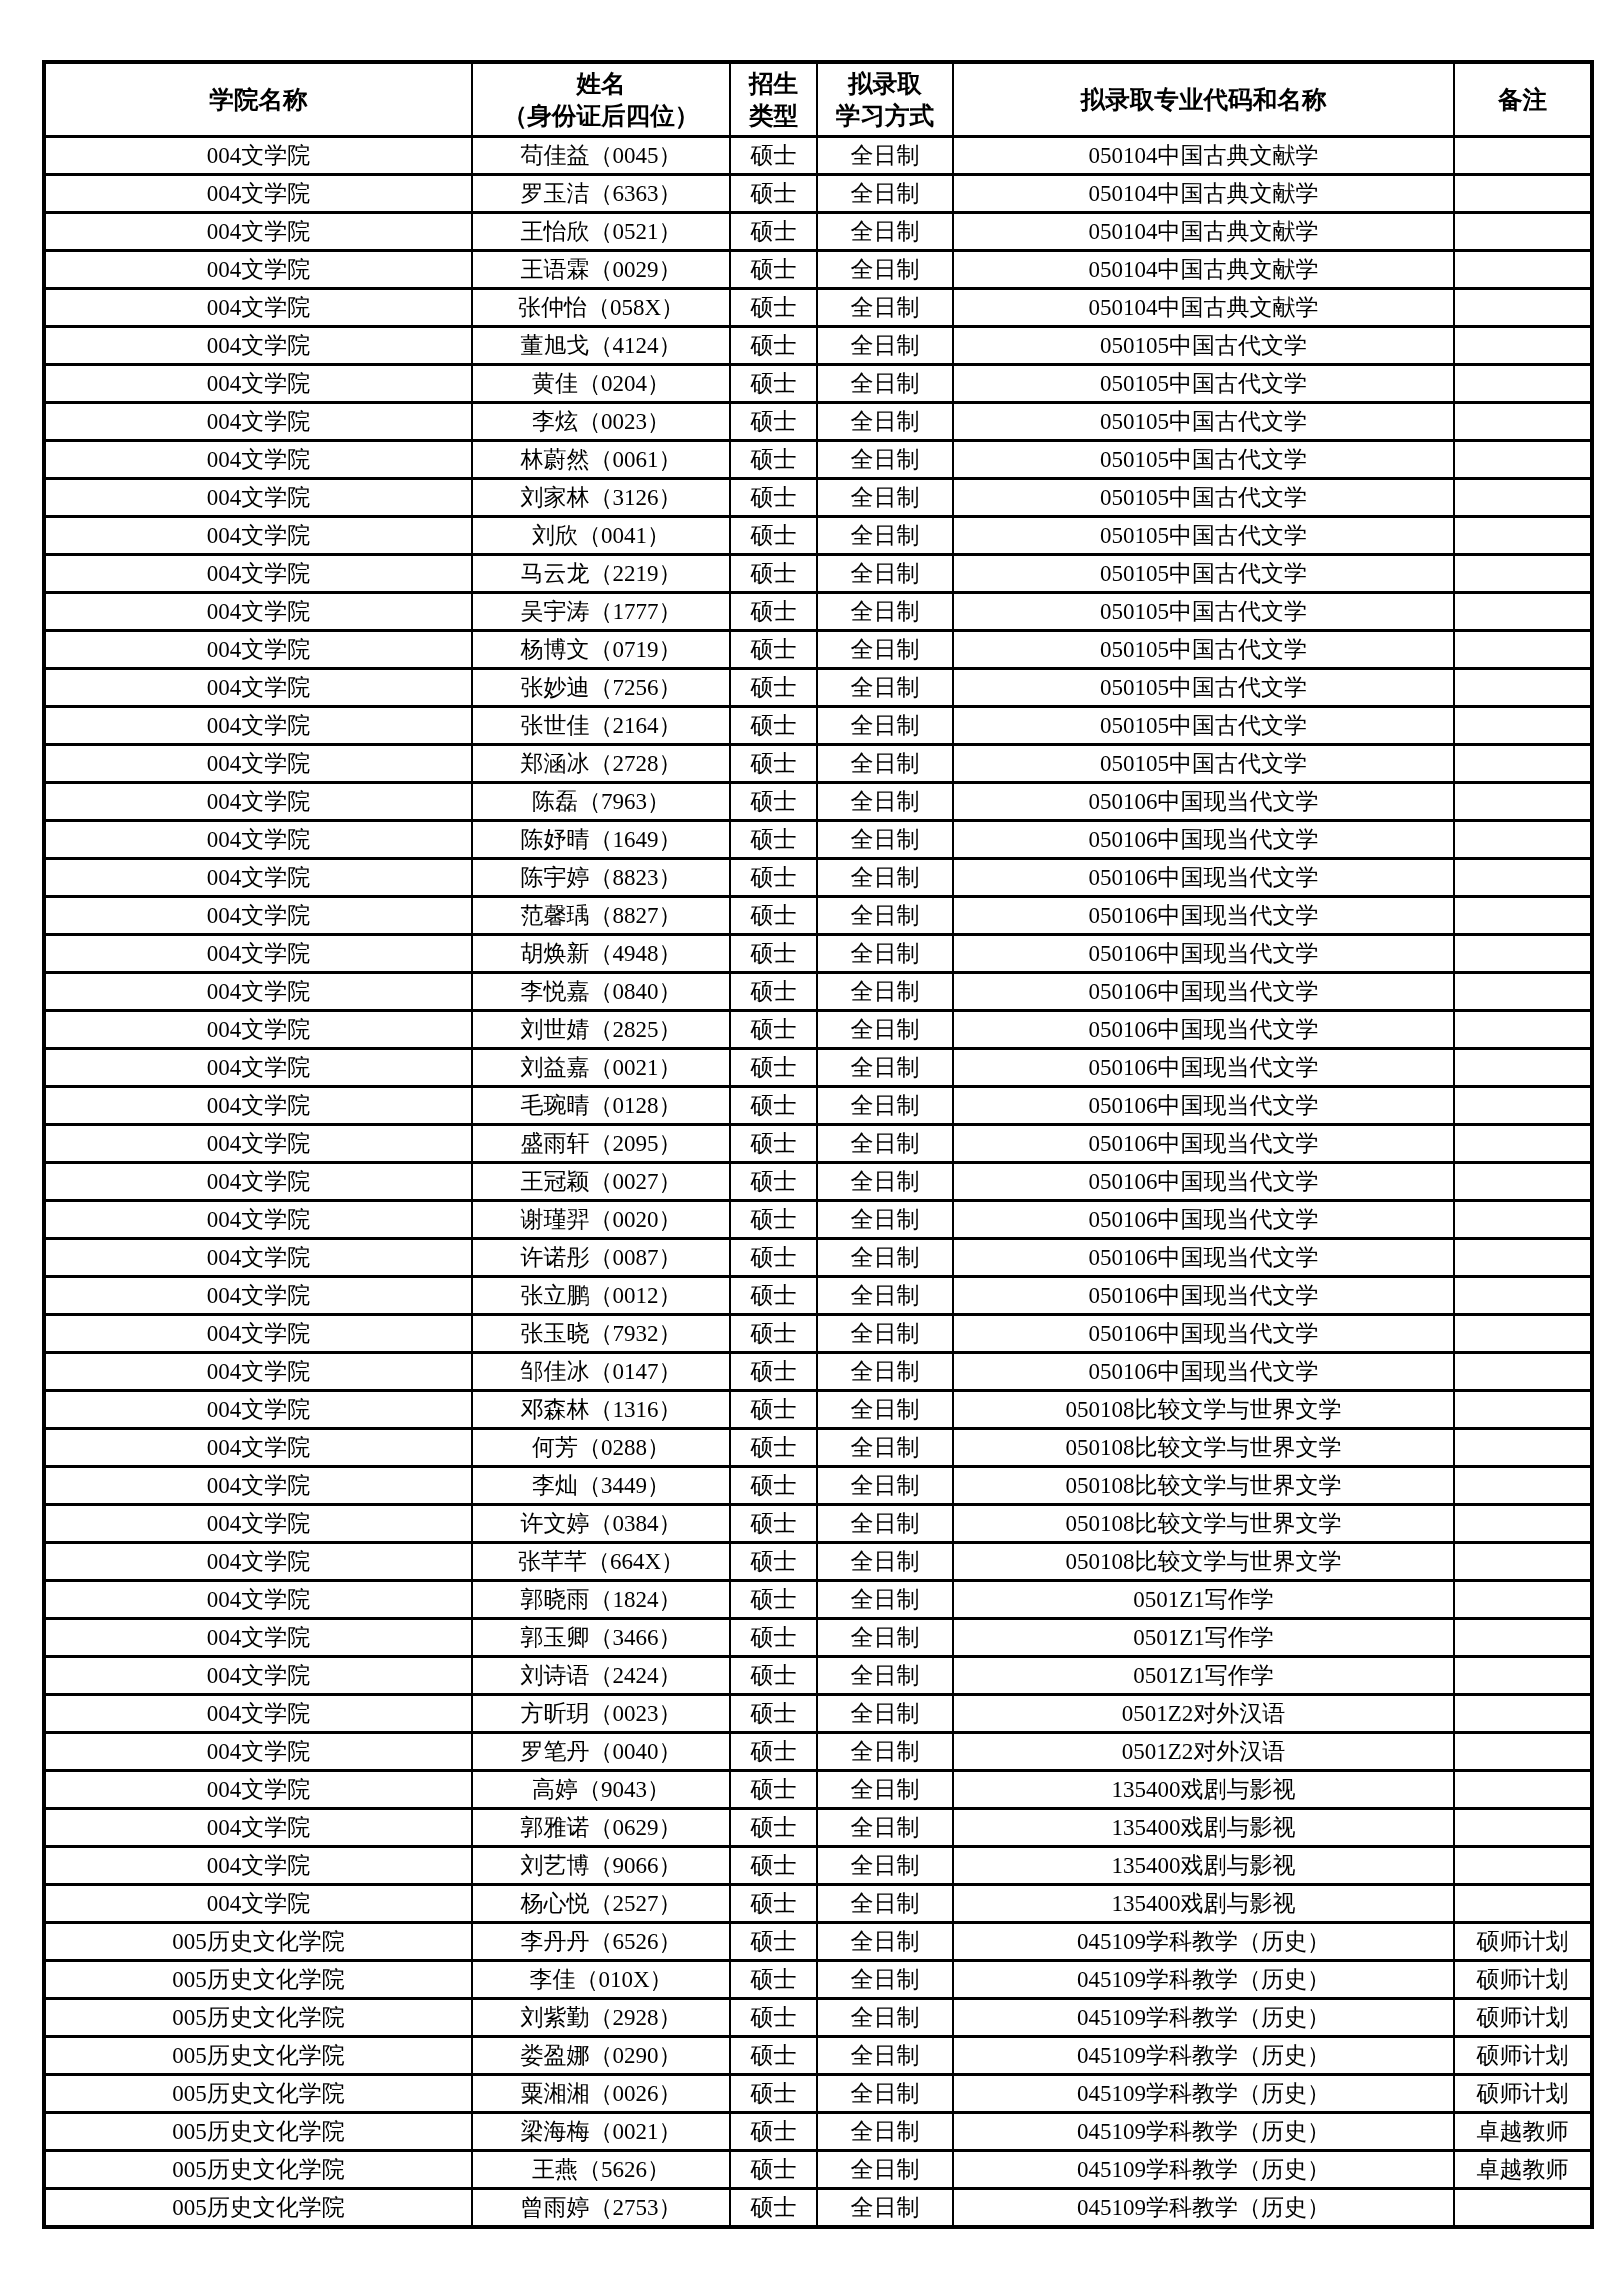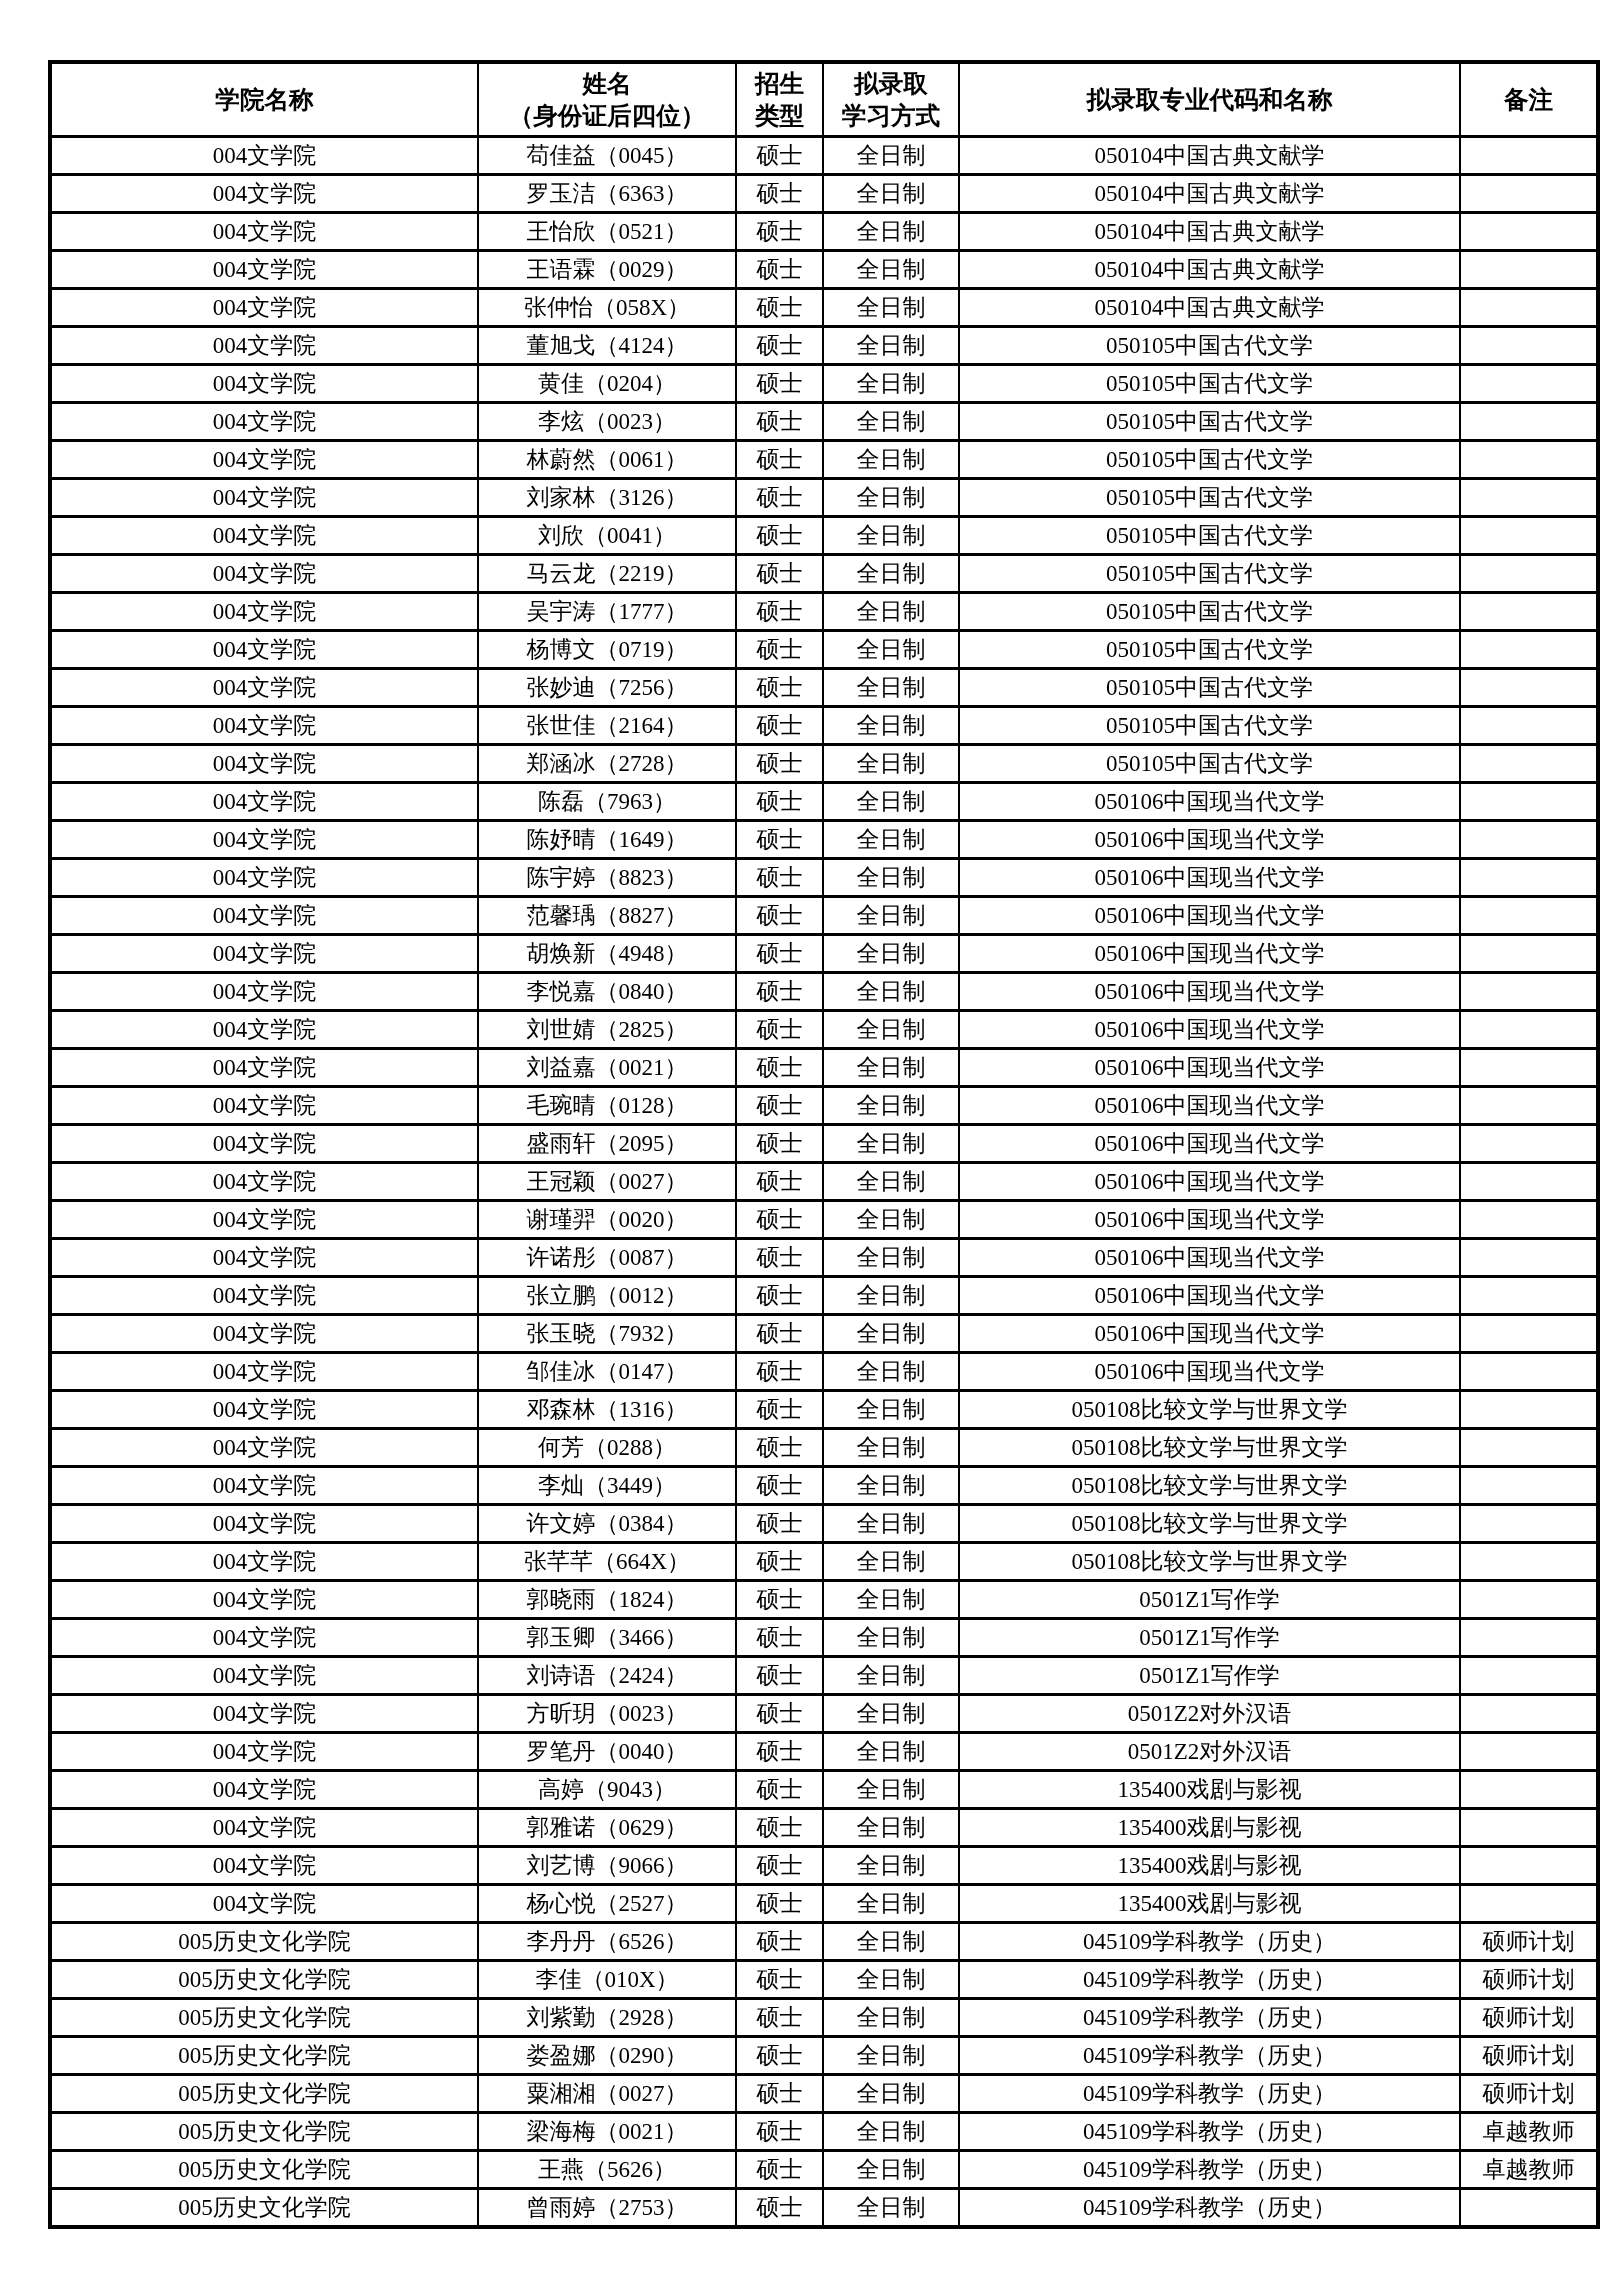--- a/index.html
+++ b/index.html
@@ -4,21 +4,21 @@
 <style>
   html, body { margin: 0; padding: 0; }
   body {
     width: 1624px; height: 2295px;
     background: #ffffff;
     font-family: "Liberation Serif", "DejaVu Serif", serif;
     color: #000000;
   }
   .sheet { position: relative; width: 1624px; height: 2295px; background: #ffffff; }
   table.admission {
-    position: absolute; left: 48px; top: 60px;
+    position: absolute; left: 42px; top: 60px;
     width: 1549px;
     border-collapse: collapse; table-layout: fixed;
     border: 4.8px solid #000000;
   }
   table.admission th, table.admission td {
     border: 2.4px solid #000000;
     border-top-width: 3.2px; border-bottom-width: 3.2px;
     text-align: center; vertical-align: middle;
     padding: 0; overflow: hidden;
   }
@@ -469,21 +469,21 @@
         <tr>
           <td>005历史文化学院</td>
           <td>娄盈娜（0290）</td>
           <td>硕士</td>
           <td>全日制</td>
           <td>045109学科教学（历史）</td>
           <td>硕师计划</td>
         </tr>
         <tr>
           <td>005历史文化学院</td>
-          <td>粟湘湘（0027）</td>
+          <td>粟湘湘（0026）</td>
           <td>硕士</td>
           <td>全日制</td>
           <td>045109学科教学（历史）</td>
           <td>硕师计划</td>
         </tr>
         <tr>
           <td>005历史文化学院</td>
           <td>梁海梅（0021）</td>
           <td>硕士</td>
           <td>全日制</td>

